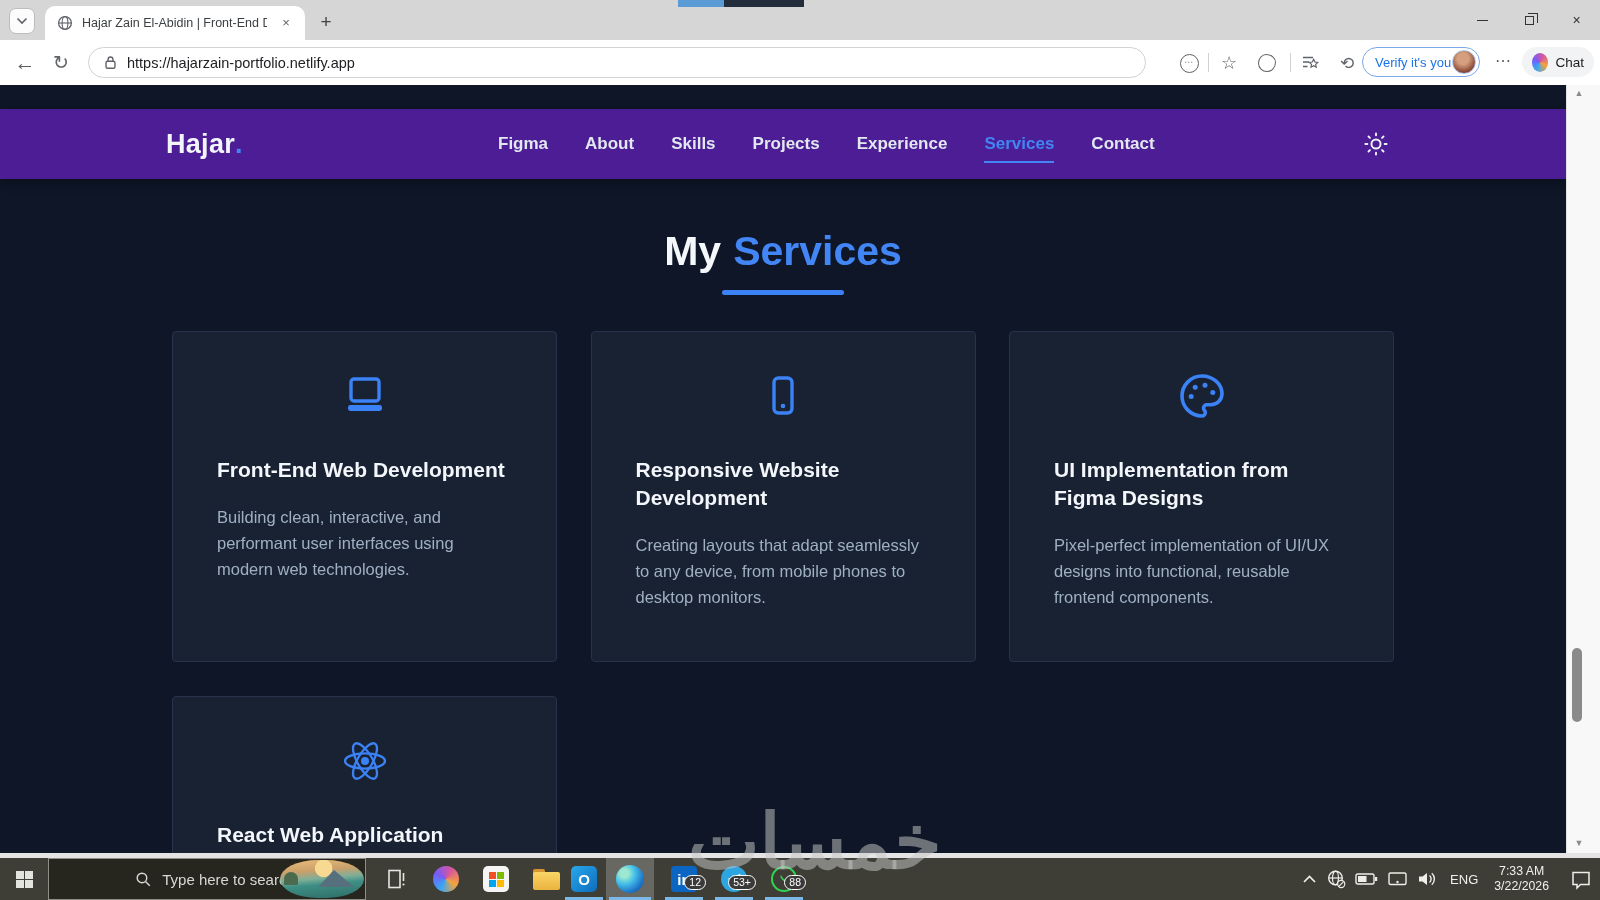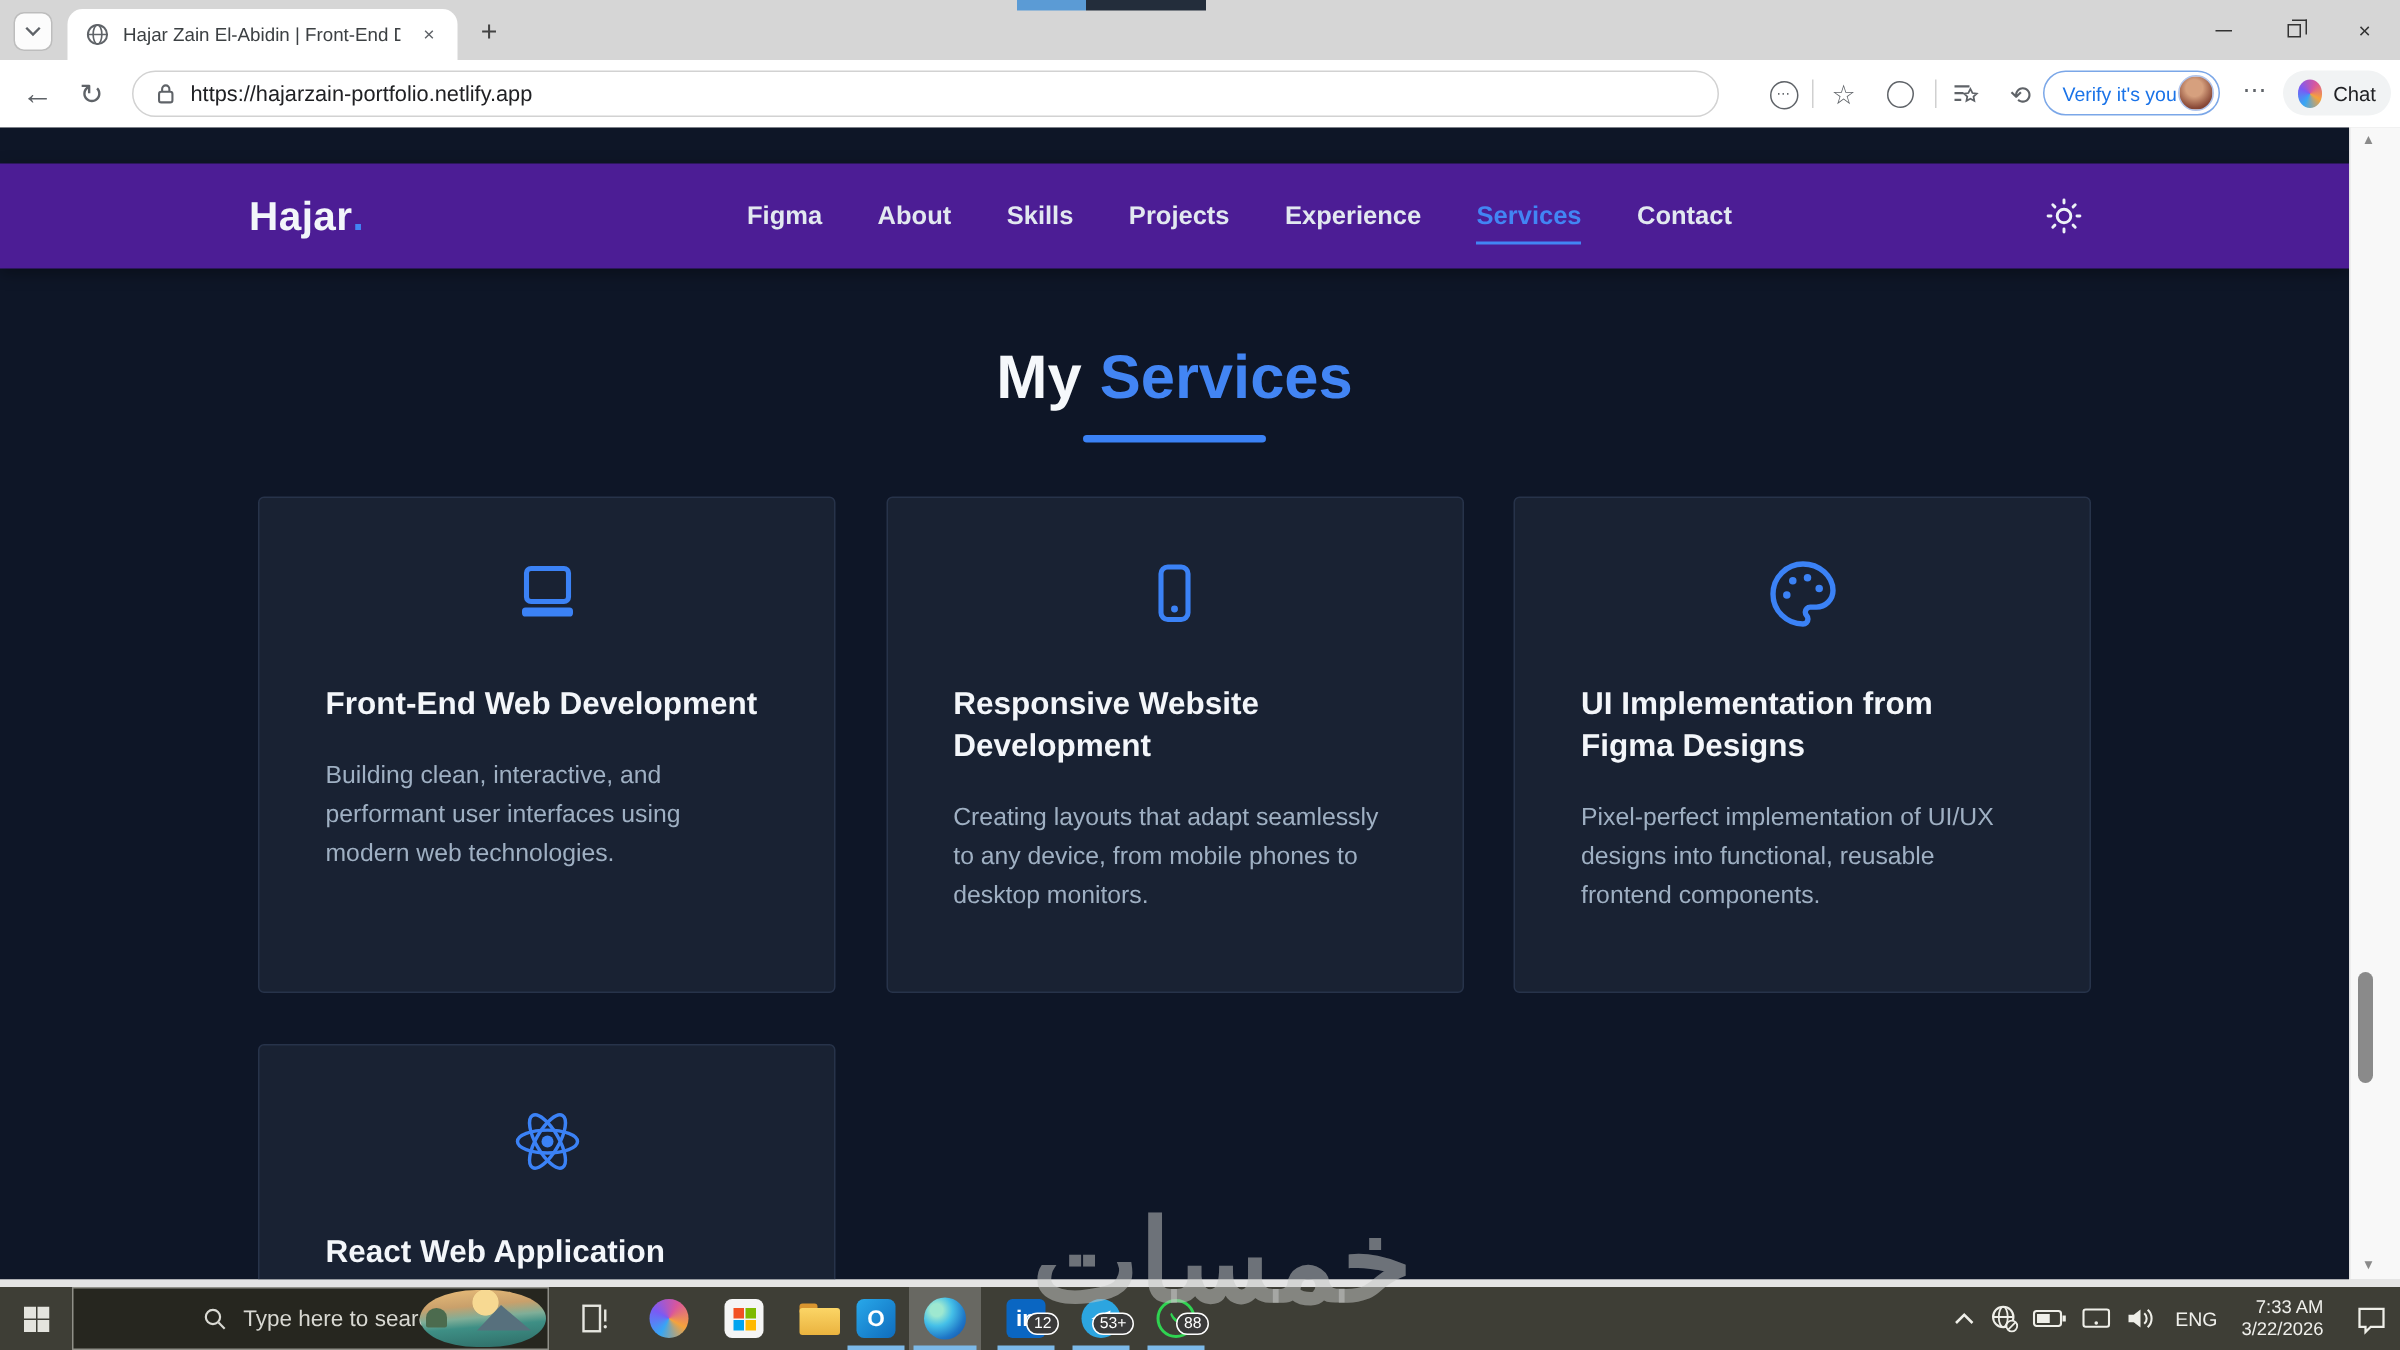--- a/index.html
+++ b/index.html
@@ -104,21 +104,21 @@
   .store-grid { width:15px; height:15px; display:grid; grid-template-columns:7px 7px; grid-template-rows:7px 7px; gap:1px; }
   .store-grid i:nth-child(1){background:#f25022;} .store-grid i:nth-child(2){background:#7fba00;}
   .store-grid i:nth-child(3){background:#00a4ef;} .store-grid i:nth-child(4){background:#ffb900;}
   .explorer-icon { width:27px; height:21px; position:relative; }
   .explorer-icon::before { content:""; position:absolute; left:0; top:0; width:12px; height:6px; background:#d9952f; border-radius:2px 2px 0 0; }
   .explorer-icon::after { content:""; position:absolute; left:0; top:3px; width:27px; height:18px; background:linear-gradient(#fbd566,#eab33f); border-radius:2px; }
 
   .tray { position:absolute; right:0; top:0; height:42px; display:flex; align-items:center; gap:9px; padding-right:0; }
   .tray-item { display:flex; align-items:center; justify-content:center; color:#ededе8; }
   .tray-lang { font-size:13px; color:#f0f0ec; padding:0 3px; }
-  .tray-clock { text-align:right; color:#f0f0ec; font-size:12.3px; line-height:15px; padding:0 4px; }
+  .tray-clock { text-align:center; color:#f0f0ec; font-size:12.3px; line-height:15px; padding:0 4px; }
   .action-center { padding:0 8px; }
 </style>
 </head>
 <body>
 
 <div class="titlebar">
   <div class="top-indicator-blue"></div>
   <div class="top-indicator-dark"></div>
 
   <div class="tab-chevron-btn">

